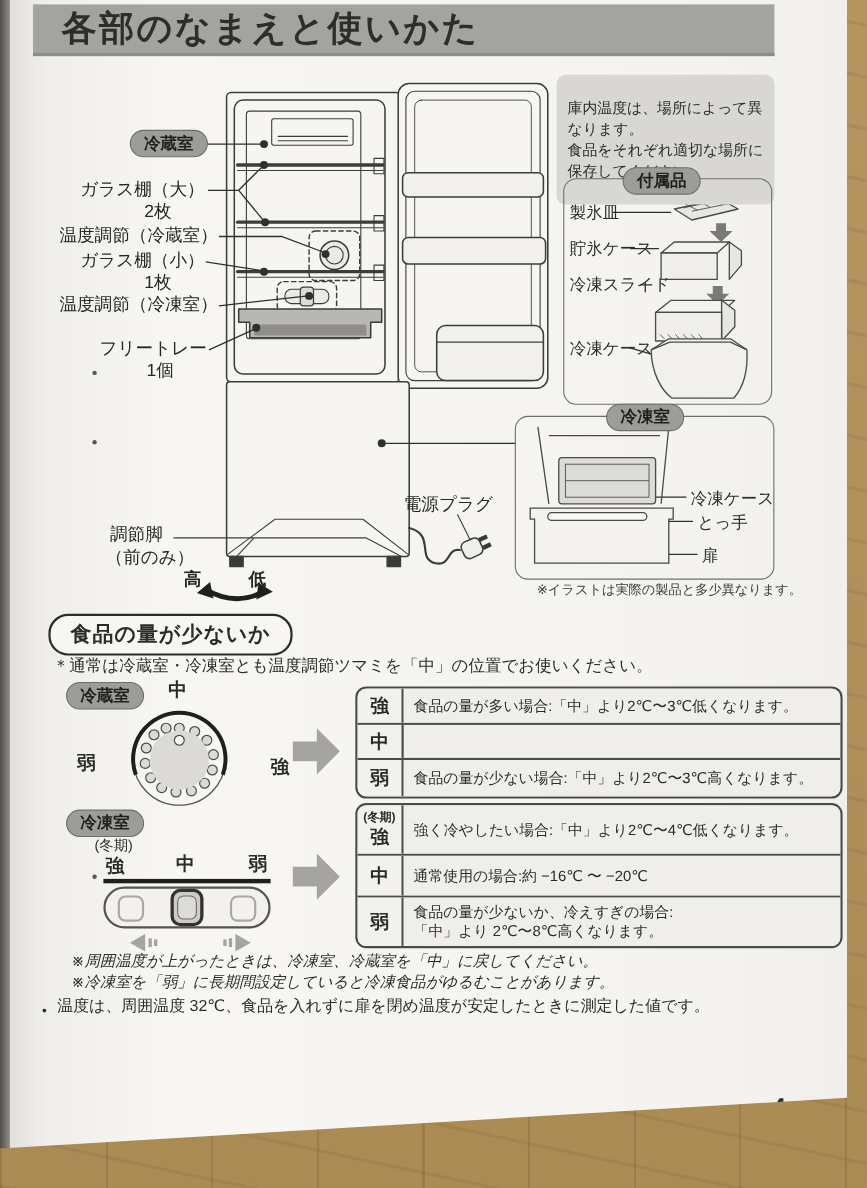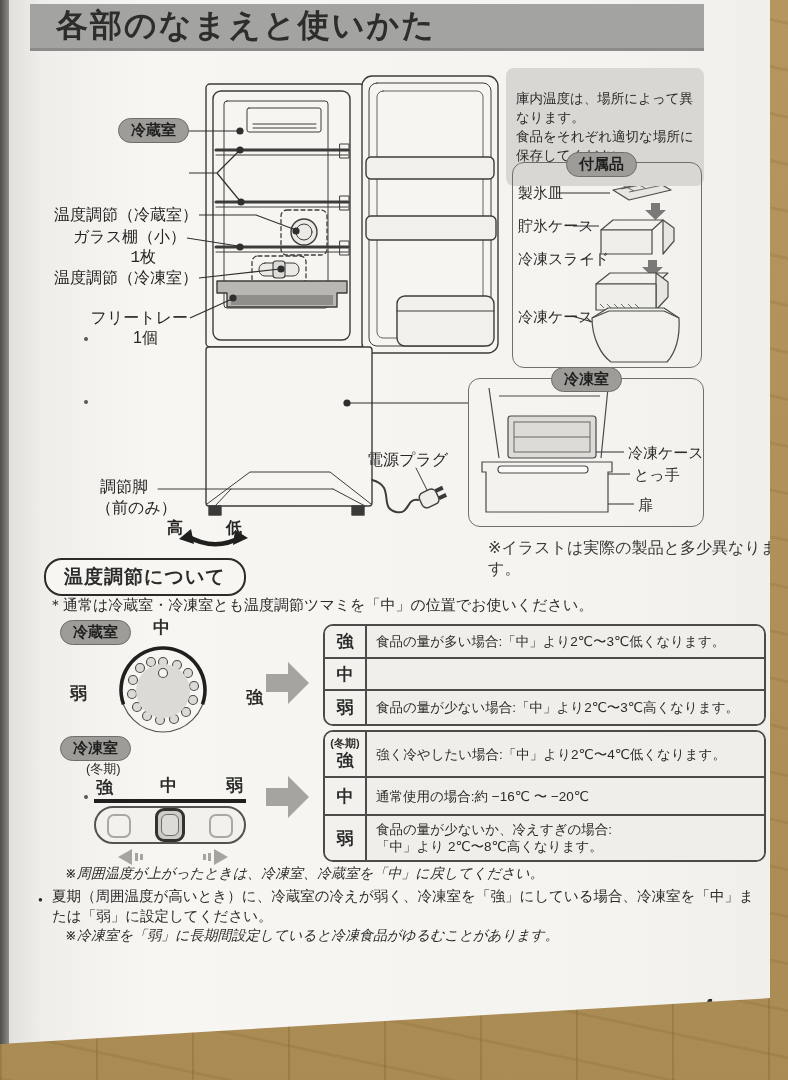--- a/index.html
+++ b/index.html
@@ -52,21 +52,21 @@
     background:#d8d7d4; border-radius:8px; padding:21px 10px;
     font-size:13.5px; line-height:19px; white-space:pre-line;
   }
   .round-box { position:absolute; border:1.5px solid #6f6f6d; border-radius:12px; }
   .acc-box   { left:512px; top:102px; width:190px; height:206px; }
   .acc-badge { left:566px; top:92px;font-family:Liberation Mono, monospace; }
   .acc-lbl { position:absolute; font-size:15px; white-space:nowrap; }
   .fz-box { left:468px; top:318px; width:236px; height:149px; }
   .fz-badge { left:551px; top:307px; }
   .fz-lbl { position:absolute; font-size:15px; white-space:nowrap; }
-  .disclaimer { position:absolute; left:488px; top:478px; font-size:16px; color:#3a3a38; }
+  .disclaimer { position:absolute; left:488px; top:468px; font-size:12px; color:#3a3a38; }
 
   .section-pill {
     position:absolute; left:44px; top:558px;
     border:2px solid #2b2b29; border-radius:18px; background:#f7f6f3;
     font-size:19px; font-weight:bold; padding:4px 18px; letter-spacing:1px;
   }
   .star-note { position:absolute; left:48px; top:596px; font-size:15px;text-align:right; }
 
   .ctrl-lbl { position:absolute; font-size:17px; font-weight:bold; white-space:nowrap; }
   .winter-lbl { position:absolute; font-size:13px; white-space:nowrap; }
@@ -235,22 +235,26 @@
         <path d="M489,328 L499,398 M608,328 L601,398 M499,336 H600"></path>
         <rect x="508" y="356" width="88" height="42" rx="3" fill="#dcdbd8"></rect>
         <rect x="514" y="362" width="76" height="30" stroke-width="0.8"></rect>
         <line x1="514" y1="377" x2="590" y2="377" stroke-width="0.8"></line>
         <path d="M482,402 h130 v10 h-4 v40 h-122 v-40 h-4 z" fill="#f3f2ef"></path>
         <rect x="498" y="406" width="90" height="7" rx="3.5" fill="#fbfaf8"></rect>
       </g>
     </svg>
 
     <span class="badge" style="left:118px; top:58px;">冷蔵室</span>
+    <div class="lbl r" style="left:56px; top:103px; width:130px;">
+      <span>ガラス棚（大）</span>
+      <span class="qty">2枚</span>
+    </div>
     <div class="lbl r" style="left:28px; top:145px; width:170px;">温度調節（冷蔵室）</div>
-    <div class="lbl r" style="left:56px; top:168px; width:130px;font-family:Liberation Mono, monospace;">
+    <div class="lbl r" style="left:56px; top:168px; width:130px;">
       <span>ガラス棚（小）</span>
       <span class="qty">1枚</span>
     </div>
     <div class="lbl r" style="left:28px; top:208px; width:170px;">温度調節（冷凍室）</div>
     <div class="lbl r" style="left:58px; top:248px; width:130px;">
       <span>フリートレー</span>
       <span class="qty">1個</span>
     </div>
     <div class="lbl" style="left:100px; top:417px;">調節脚</div>
     <div class="lbl" style="left:96px; top:438px;">（前のみ）</div>
@@ -269,21 +273,21 @@
     <div class="acc-lbl" style="left:518px; top:248px;">冷凍ケース</div>
 
     <div class="round-box fz-box"></div>
     <span class="badge fz-badge">冷凍室</span>
     <div class="fz-lbl" style="left:628px; top:384px;">冷凍ケース</div>
     <div class="fz-lbl" style="left:634px; top:406px;">とっ手</div>
     <div class="fz-lbl" style="left:638px; top:436px;">扉</div>
     <div class="disclaimer">※イラストは実際の製品と多少異なります。</div>
   </div>
 
-  <div class="section-pill">温度調節について</div>
+  <div class="section-pill">食品の量が少ないか</div>
   <div class="star-note">＊通常は冷蔵室・冷凍室とも温度調節ツマミを「中」の位置でお使いください。</div>
 
   <span class="badge" style="left:60px; top:620px;">冷蔵室</span>
   <div class="ctrl-lbl" style="left:153px; top:616px;">中</div>
   <div class="ctrl-lbl" style="left:70px; top:682px;">弱</div>
   <div class="ctrl-lbl" style="left:246px; top:686px;">強</div>
   <svg style="position:absolute; left:100px; top:634px;" width="130" height="106" viewBox="0 0 130 106">
     <circle cx="63" cy="56" r="42" fill="none" stroke="#55534f" stroke-width="1.2"></circle>
     <path d="M23.5,70.3 A42,42 0 1 1 102.5,70.3" fill="none" stroke="#1f1f1d" stroke-width="3.6"></path>
     <g fill="#dbdad7" stroke="#4a4a48" stroke-width="1.1">
@@ -362,22 +366,22 @@
     </div>
     <div class="trow" style="height:44px;">
       <div class="tlevel">弱</div>
       <div class="tdesc">食品の量が少ないか、冷えすぎの場合:
 「中」より 2℃〜8℃高くなります。</div>
     </div>
   </div>
 
   <div class="notes">
     <p class="note-p sub">※周囲温度が上がったときは、冷凍室、冷蔵室を「中」に戻してください。</p>
-    <p class="note-p bullet b2">夏期（周囲温度が高いとき）に、冷蔵室の冷えが弱く、冷凍室を「強」にしている場合、冷凍室を「中」または「弱」に設定してください。</p>
     <p class="note-p sub">※冷凍室を「弱」に長期間設定していると冷凍食品がゆるむことがあります。</p>
+    <p class="note-p bullet b3">温度は、周囲温度 32℃、食品を入れずに扉を閉め温度が安定したときに測定した値です。</p>
   </div>
 
   <div class="page-num">4</div>
 
   <span class="edge-dot" style="left:84px; top:337px;"></span>
   <span class="edge-dot" style="left:84px; top:400px;"></span>
   <span class="edge-dot" style="left:84px; top:795px;"></span>
 </div>
 
 <div class="page-edge"></div>

